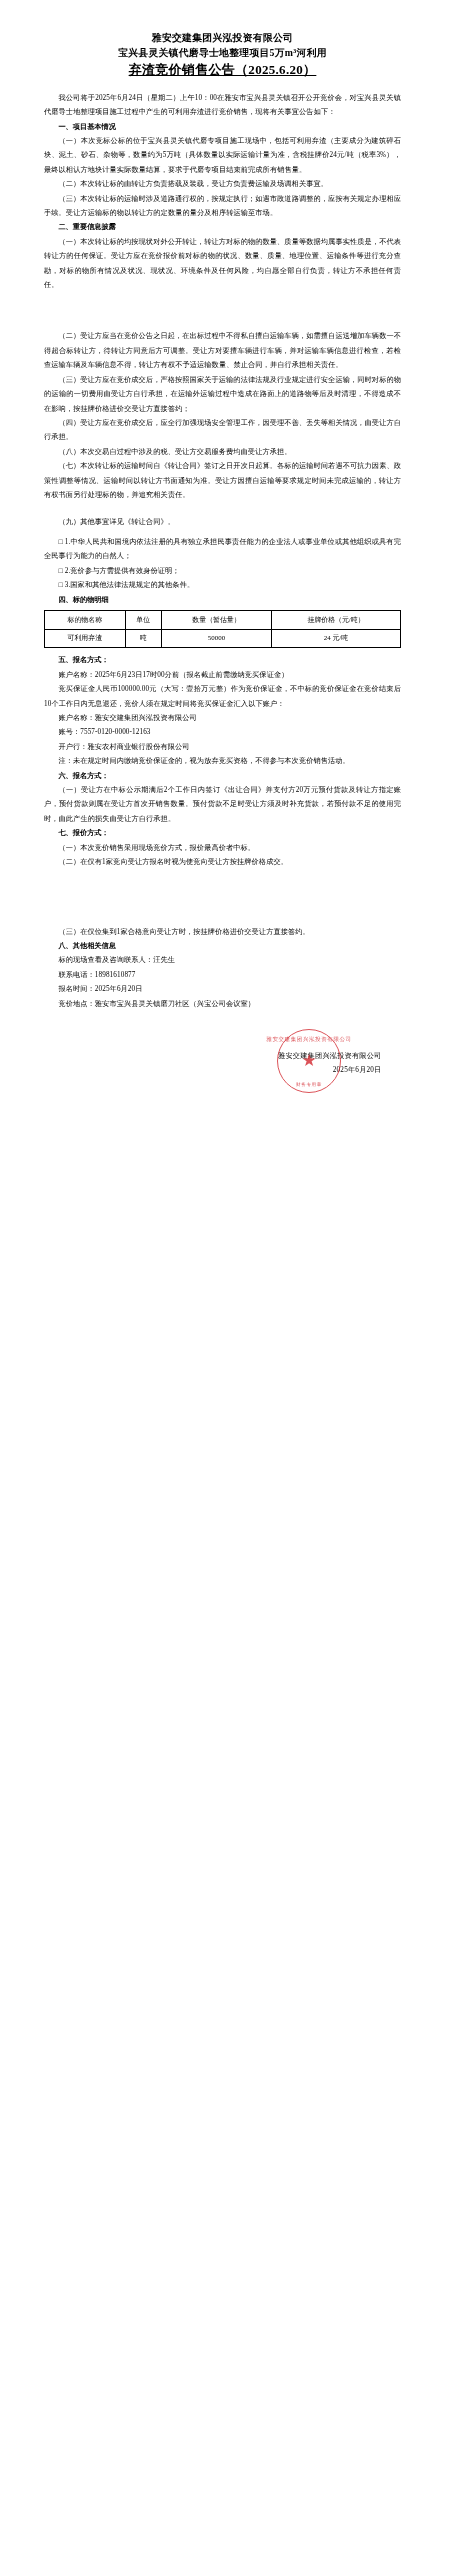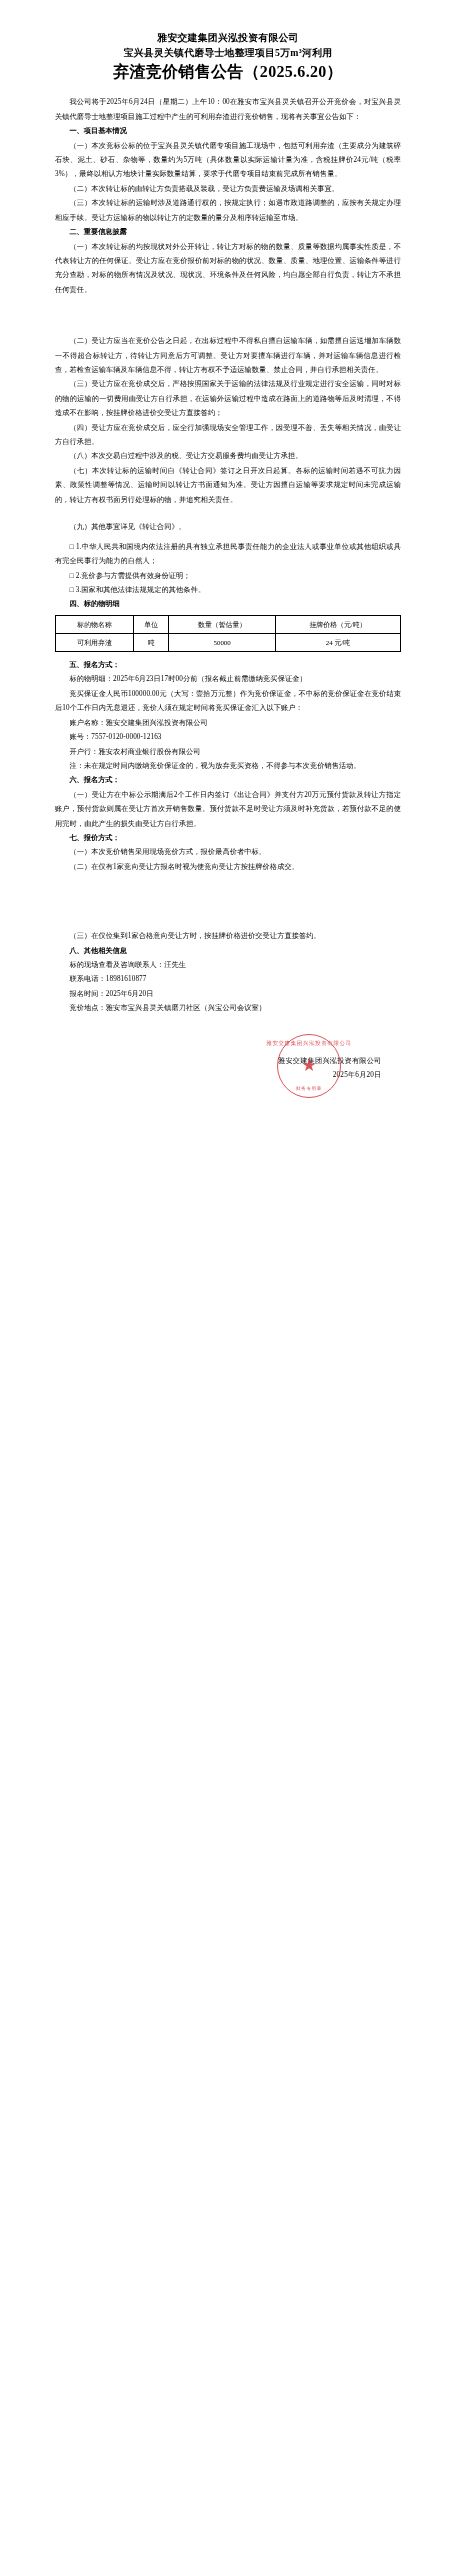--- a/index.html
+++ b/index.html
@@ -10,37 +10,38 @@
   body {
     width: 456px;
     font-family: "Liberation Serif", "DejaVu Serif", serif;
     color: #000000;
   }
   .page {
     position: relative;
     width: 456px;
     min-height: 2576px;
     box-sizing: border-box;
-    padding: 30px 55px 23px 55px;
+    padding: 30px 55px 23px 44px;
   }
   .title-block {
     text-align: center;
     margin-bottom: 10.3px;
   }
   .title-line {
     font-weight: bold;
     font-size: 9.8px;
     line-height: 1.55;
     letter-spacing: 0.3px;
   }
   .title-line.t2 {
     font-size: 9.8px;
   }
   .title-line.t3 {
-    font-size: 16px;
+    font-size: 13px;
+    text-decoration: underline;
   }
   p.body {
     font-size: 7.2px;
     line-height: 2.0;
     text-align: justify;
     text-justify: inter-ideograph;
     margin: 0 0 0 0;
     text-indent: 2em;
     letter-spacing: 0.1px;
   }
@@ -174,21 +175,21 @@
       <tr>
         <td>可利用弃渣</td>
         <td>吨</td>
         <td>50000</td>
         <td>24 元/吨</td>
       </tr>
     </tbody>
   </table>
 
   <p class="heading">五、报名方式：</p>
-  <p class="body">标的物明细：2025年6月23日17时00分前（报名截止前需缴纳竞买保证金）</p>
+  <p class="body">账户名称：2025年6月23日17时00分前（报名截止前需缴纳竞买保证金）</p>
   <p class="body">竞买保证金人民币100000.00元（大写：壹拾万元整）作为竞价保证金，不中标的竞价保证金在竞价结束后10个工作日内无息退还，竞价人须在规定时间将竞买保证金汇入以下账户：</p>
   <p class="body">账户名称：雅安交建集团兴泓投资有限公司</p>
   <p class="body">账号：7557-0120-0000-12163</p>
   <p class="body">开户行：雅安农村商业银行股份有限公司</p>
   <p class="body">注：未在规定时间内缴纳竞价保证金的，视为放弃竞买资格，不得参与本次竞价销售活动。</p>
 
   <p class="heading">六、报名方式：</p>
   <p class="body">（一）受让方在中标公示期满后2个工作日内签订《出让合同》并支付方20万元预付货款及转让方指定账户，预付货款则属在受让方首次开销售数量。预付货款不足时受让方须及时补充货款，若预付款不足的使用完时，由此产生的损失由受让方自行承担。</p>
 
   <p class="heading">七、报价方式：</p>

